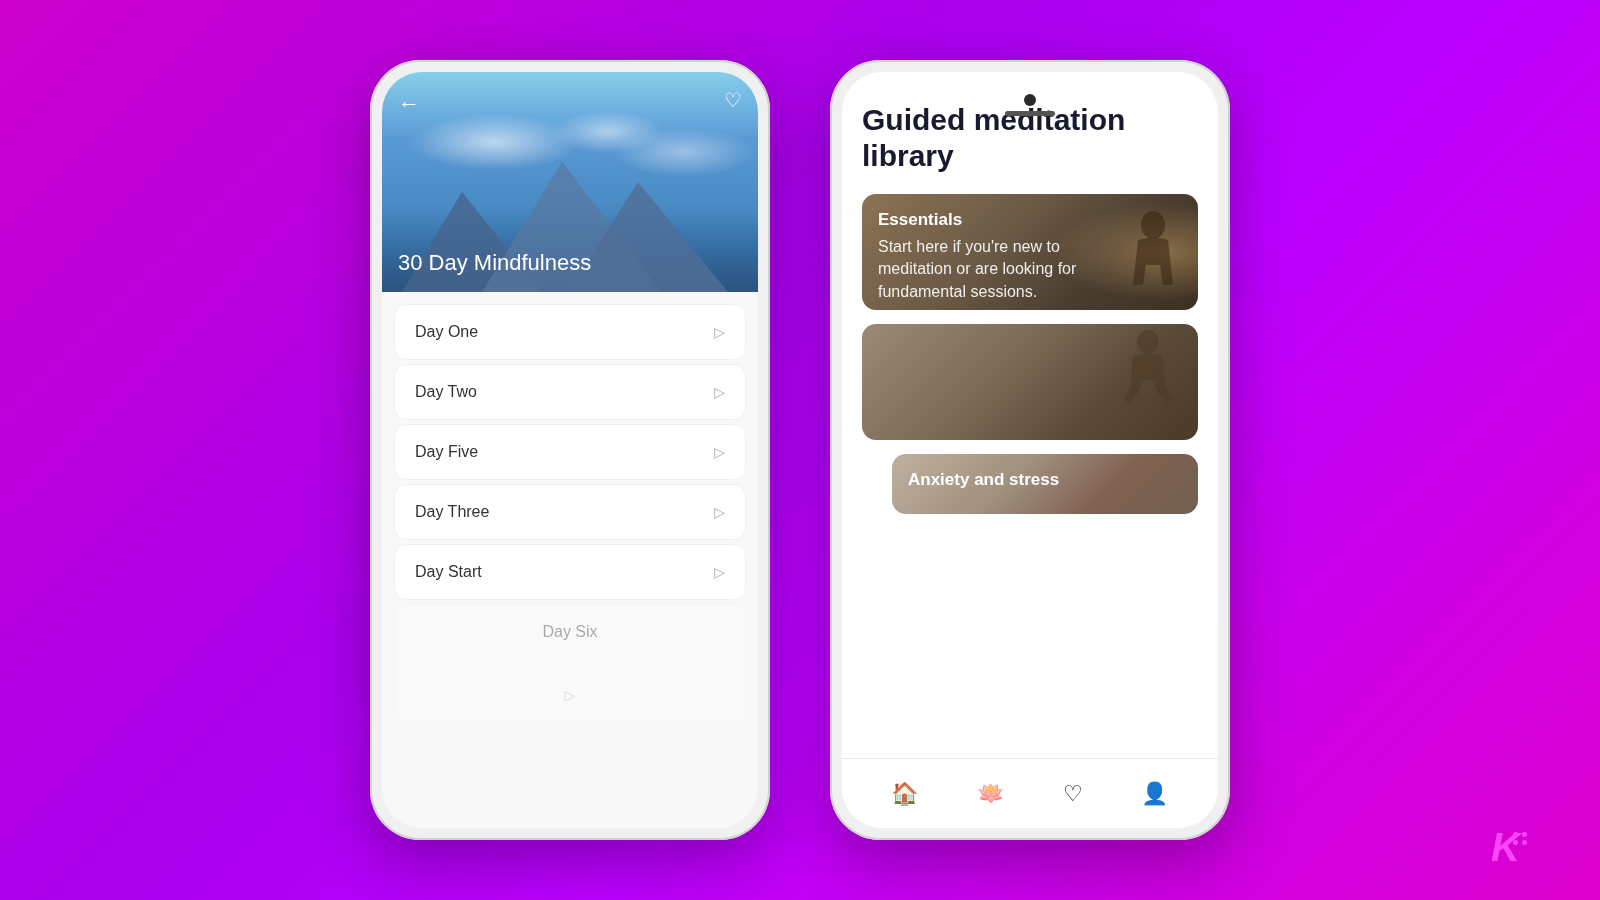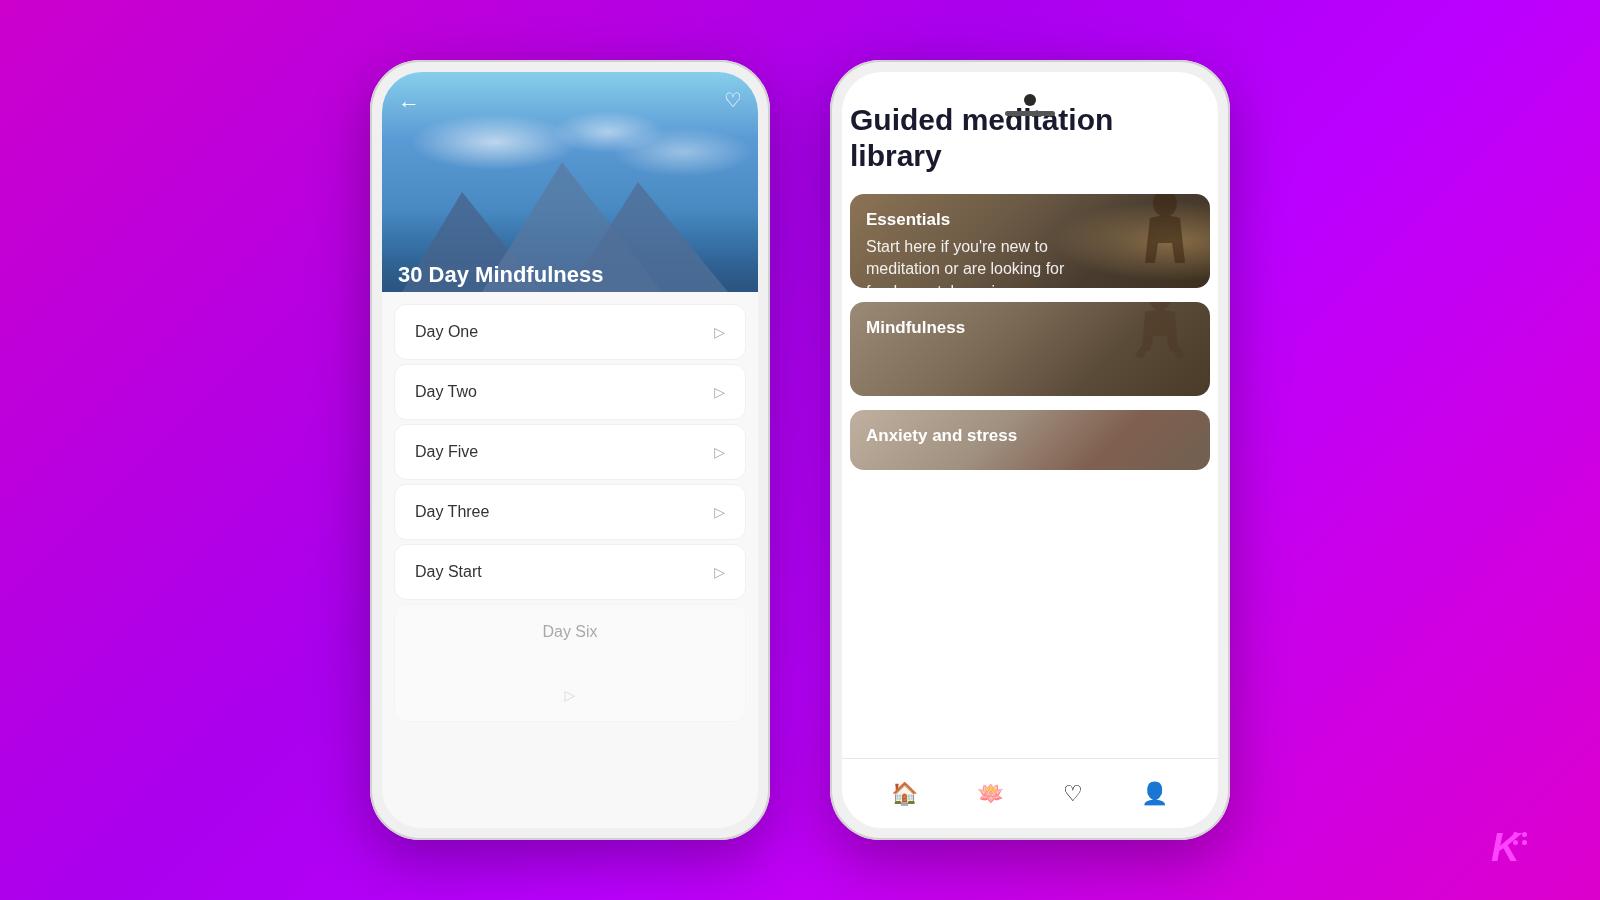--- a/index.html
+++ b/index.html
@@ -147,25 +147,25 @@
       top: 16px;
       right: 16px;
       color: white;
       font-size: 20px;
       cursor: pointer;
       z-index: 5;
     }
 
     .hero-title {
       position: absolute;
-      bottom: 4px;
+      bottom: 16px;
       left: 16px;
       color: white;
       font-size: 22px;
-      font-weight: 700;
+      font-weight: 400;
     }
 
     .days-list {
       flex: 1;
       overflow-y: auto;
       background: #f8f8f8;
       padding: 8px 0;
     }
 
     .day-item {
@@ -201,37 +201,37 @@
       width: 100%;
       height: 100%;
       display: flex;
       flex-direction: column;
       background: white;
     }
 
     .screen2-content {
       flex: 1;
       overflow: hidden;
-      padding: 30px 8px 0;
+      padding: 30px 20px 0;
     }
 
     .library-title {
       font-size: 30px;
       font-weight: 800;
       color: #1a1a2e;
       line-height: 1.2;
       margin-bottom: 20px;
     }
 
     .card {
       border-radius: 14px;
       overflow: hidden;
       margin-bottom: 14px;
       position: relative;
-      height: 94px;
+      height: 116px;
     }
 
     .card-bg-essentials {
       background: linear-gradient(135deg, #8b7355 0%, #6b5a45 40%, #4a3d30 70%, #3d3020 100%);
       position: absolute;
       inset: 0;
     }
 
     .card-bg-essentials::after {
       content: '';
@@ -271,20 +271,21 @@
     .card-desc {
       font-size: 16px;
       line-height: 1.4;
       opacity: 0.9;
       max-width: 240px;
     }
 
     .card-anxiety {
       height: 60px;
       margin-bottom: 0;
+      margin-left: 30px;
     }
 
     .bottom-nav {
       height: 70px;
       background: white;
       border-top: 1px solid #e8e8e8;
       display: flex;
       align-items: center;
       justify-content: space-around;
       padding: 0 20px;
@@ -425,21 +426,20 @@
           <div class="card">
             <div class="card-bg-mindfulness"></div>
 
             <svg class="person-silhouette" width="80" height="110" viewBox="0 0 80 110">
               <ellipse cx="40" cy="12" rx="11" ry="12" fill="rgba(80,60,40,0.85)"></ellipse>
               <path d="M25,26 Q40,22 55,26 L58,65 L50,65 L47,50 L33,50 L30,65 L22,65 Z" fill="rgba(80,60,40,0.85)"></path>
               <path d="M30,50 Q20,60 15,70 L22,73 Q27,64 33,56 Z" fill="rgba(80,60,40,0.85)"></path>
               <path d="M50,50 Q60,60 65,70 L58,73 Q53,64 47,56 Z" fill="rgba(80,60,40,0.85)"></path>
             </svg>
             <div class="card-content">
-              <div class="card-title">Mindfulness</div>
             </div>
           </div>
 
           <div class="card card-anxiety">
             <div class="card-bg-anxiety"></div>
             <div class="card-content">
               <div class="card-title">Anxiety and stress</div>
             </div>
           </div>
         </div>

